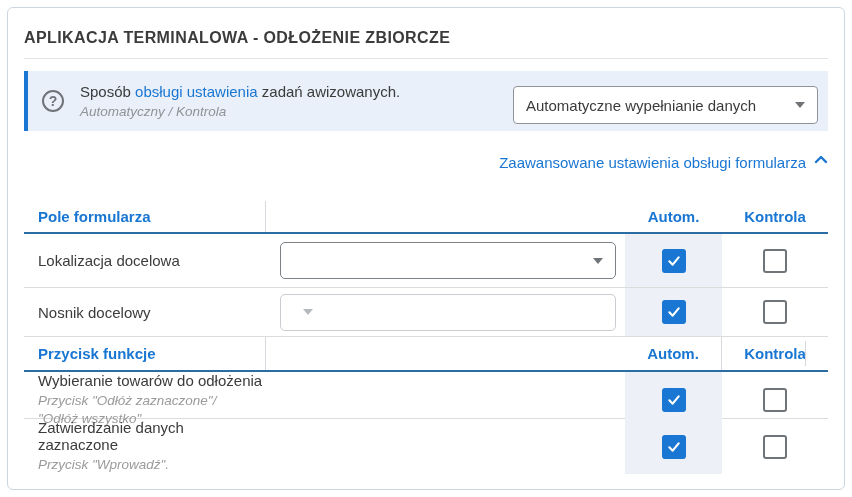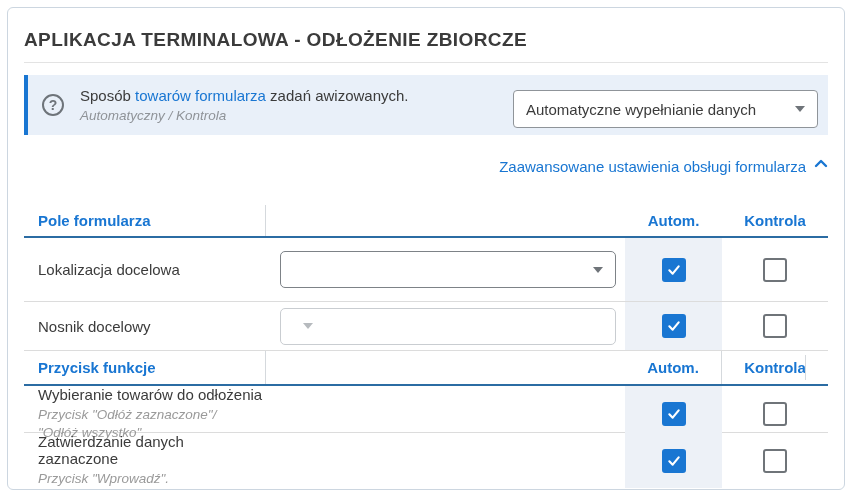--- a/index.html
+++ b/index.html
@@ -9,21 +9,21 @@
   .frame { position: relative; width: 852px; height: 497px; }
   .card {
     position: absolute; left: 7px; top: 7px; width: 838px; height: 483px;
     background: #ffffff; border: 1px solid #ccd6e0; border-radius: 6px;
     overflow: hidden;
   }
 
   
   .page-title {
     margin: 21px 16px 0 16px;
-    font-size: 19px; font-weight: bold; letter-spacing: 0.4px; color: #3b3b3b;
+    font-size: 16px; font-weight: bold; letter-spacing: 0.4px; color: #3b3b3b;
     padding-bottom: 11px; border-bottom: 1px solid #e3e3e3;
   }
 
   
   .info-box {
     margin: 12px 16px 0 16px; height: 60px;
     background: #e9f0f9; border-left: 4px solid #1976d2;
     display: flex; align-items: center; padding: 0 10px 0 14px;
   }
   .help-icon {
@@ -73,21 +73,21 @@
   .drow.last { border-bottom: none; }
   .cell-label { padding-left: 14px; font-size: 15px; color: #3b3b3b; }
   .cell-label .sub { margin-top: 3px; font-size: 13.5px; font-style: italic; color: #9a9a9a; line-height: 1.35; padding-right: 14px; }
   .cell-control { padding: 0 9px 0 14px; }
   .row-select { width: 100%; max-width: 352px; height: 37px; border-radius: 5px; border-color: #7d8287; }
   .row-select.disabled { border-color: #c9cdd1; cursor: default; }
   .row-select.disabled .select-value { color: #9ea3a8; }
   .row-select.disabled .caret { border-top-color: #b6babe; }
   .cell-autom { align-self: stretch; background: #edf1f7; display: flex; align-items: center; justify-content: center; }
   .cell-kontrola { align-self: stretch; display: flex; align-items: center; justify-content: center; }
-  .r1 { height: 64px; } .r2 { height: 49px; } .r3 { height: 47px; } .r4 { height: 44px; }
+  .r1 { height: 54px; } .r2 { height: 49px; } .r3 { height: 47px; } .r4 { height: 44px; }
 
   .checkbox {
     width: 24px; height: 24px; border-radius: 3px; background: #ffffff;
     border: 2px solid #6f7479; display: flex; align-items: center; justify-content: center;
     cursor: pointer;
   }
   .checkbox svg { display: none; }
   .checkbox.checked { background: #1976d2; border-color: #1976d2; }
   .checkbox.checked svg { display: block; }
 </style>
@@ -95,21 +95,21 @@
 <body>
 
 <div class="frame">
   <div class="card">
 
     <div class="page-title">APLIKACJA TERMINALOWA - ODŁOŻENIE ZBIORCZE</div>
 
     <div class="info-box">
       <span class="help-icon">?</span>
       <div class="info-text">
-        <div class="info-line1"><span>Sposób </span><a class="inline-link">towarów formularza</a><span> zadań awizowanych.</span></div>
+        <div class="info-line1"><span>Sposób </span><a class="inline-link">obsługi ustawienia</a><span> zadań awizowanych.</span></div>
         <div class="info-subtitle">Automatyczny / Kontrola</div>
       </div>
       <div class="select info-select">
         <span class="select-value">Automatyczne wypełnianie danych</span>
         <span class="caret"></span>
       </div>
     </div>
 
     <div class="advanced-row">
       <a class="advanced-link">

